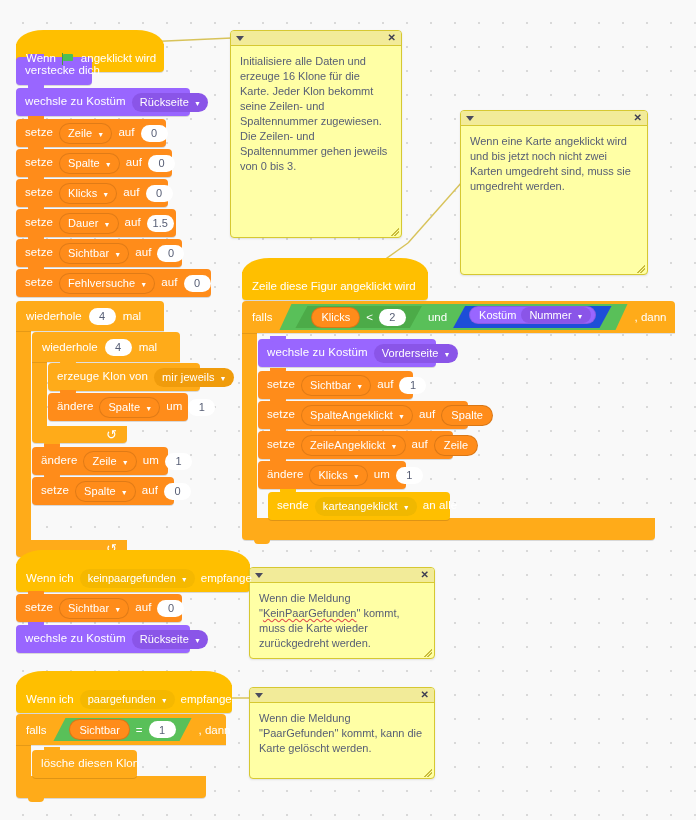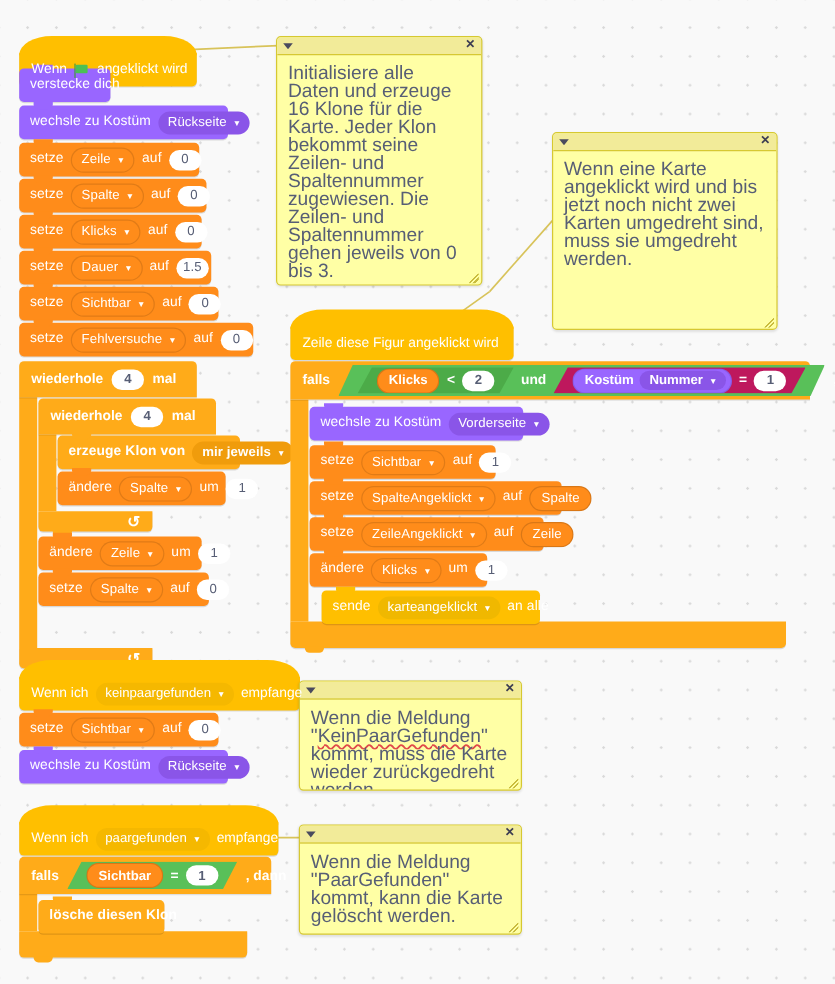--- a/index.html
+++ b/index.html
@@ -44,21 +44,21 @@
   }
   
   .bump:after{
     content:"";position:absolute;left:12px;bottom:-4px;
     width:16px;height:5px;border-radius:0 0 4px 4px;
     background:inherit;z-index:-1;
   }
 
   
   .c-events{background:#ffbf00;margin-left:18px;}
-  .c-control{background:#ffab19;font-weight:bold;}
+  .c-control{background:#ffab19;}
   .c-looks{background:#9966ff;}
   .c-vars{background:#ff8c1a;}
 
   
   .hat{
     position:absolute;height:28px;
     background:#ffbf00;border-radius:0 0 4px 4px;
     display:flex;align-items:center;padding:0 10px;gap:6px;
     color:#fff;font-size:11.5px;white-space:nowrap;
     box-shadow:0 1px 0 rgba(0,0,0,.13);
@@ -155,21 +155,21 @@
     border-bottom:1px solid #d6c832;
     display:flex;align-items:center;justify-content:space-between;
     padding:0 5px;box-sizing:border-box;
   }
   .cmt-bar .tri{
     width:0;height:0;border-left:4.5px solid transparent;border-right:4.5px solid transparent;
     border-top:5px solid #4a4a5e;
   }
   .cmt-bar .x{color:#3d3d52;font-size:10px;line-height:1;font-weight:bold;}
   .cmt-body{
-    padding:8px 9px;font-size:16px;line-height:15px;
+    padding:8px 9px;font-size:11px;line-height:15px;
     color:#575e75;white-space:pre-wrap;
   }
   .cmt-resize{
     position:absolute;right:2px;bottom:1px;
     width:8px;height:8px;
     background:
       linear-gradient(135deg,transparent 45%,#c9bc3e 45%,#c9bc3e 57%,transparent 57%),
       linear-gradient(135deg,transparent 68%,#c9bc3e 68%,#c9bc3e 80%,transparent 80%);
   }
   .spell{
@@ -348,21 +348,21 @@
   <div class="cblock" style="left:242px;top:301px;">
     <div class="c-top c-control" style="width:413px;height:32px;">
       <span class="lbl">falls</span>
       <span class="hex outer" style="height:26px;">
         <span class="hex" style="background:#4cab48;height:22px;">
           <span class="reporter">Klicks</span>
           <span class="lbl">&lt;</span>
           <span class="oval">2</span>
         </span>
         <span class="lbl">und</span>
-        <span class="hex" style="background:#be185d;height:22px;">
+        <span class="hex" style="background:#1d4ed8;height:22px;flex-direction:column;">
           <span class="reporter" style="background:#9966ff;border-color:rgba(0,0,0,.1);padding-right:4px;">
             <span style="margin-right:5px;">Kostüm</span>
             <span class="drop d-looks" style="height:16px;">
               <span>Nummer</span>
               <span class="arw">▼</span>
             </span>
           </span>
           <span class="lbl">=</span>
           <span class="oval">1</span>
         </span>

